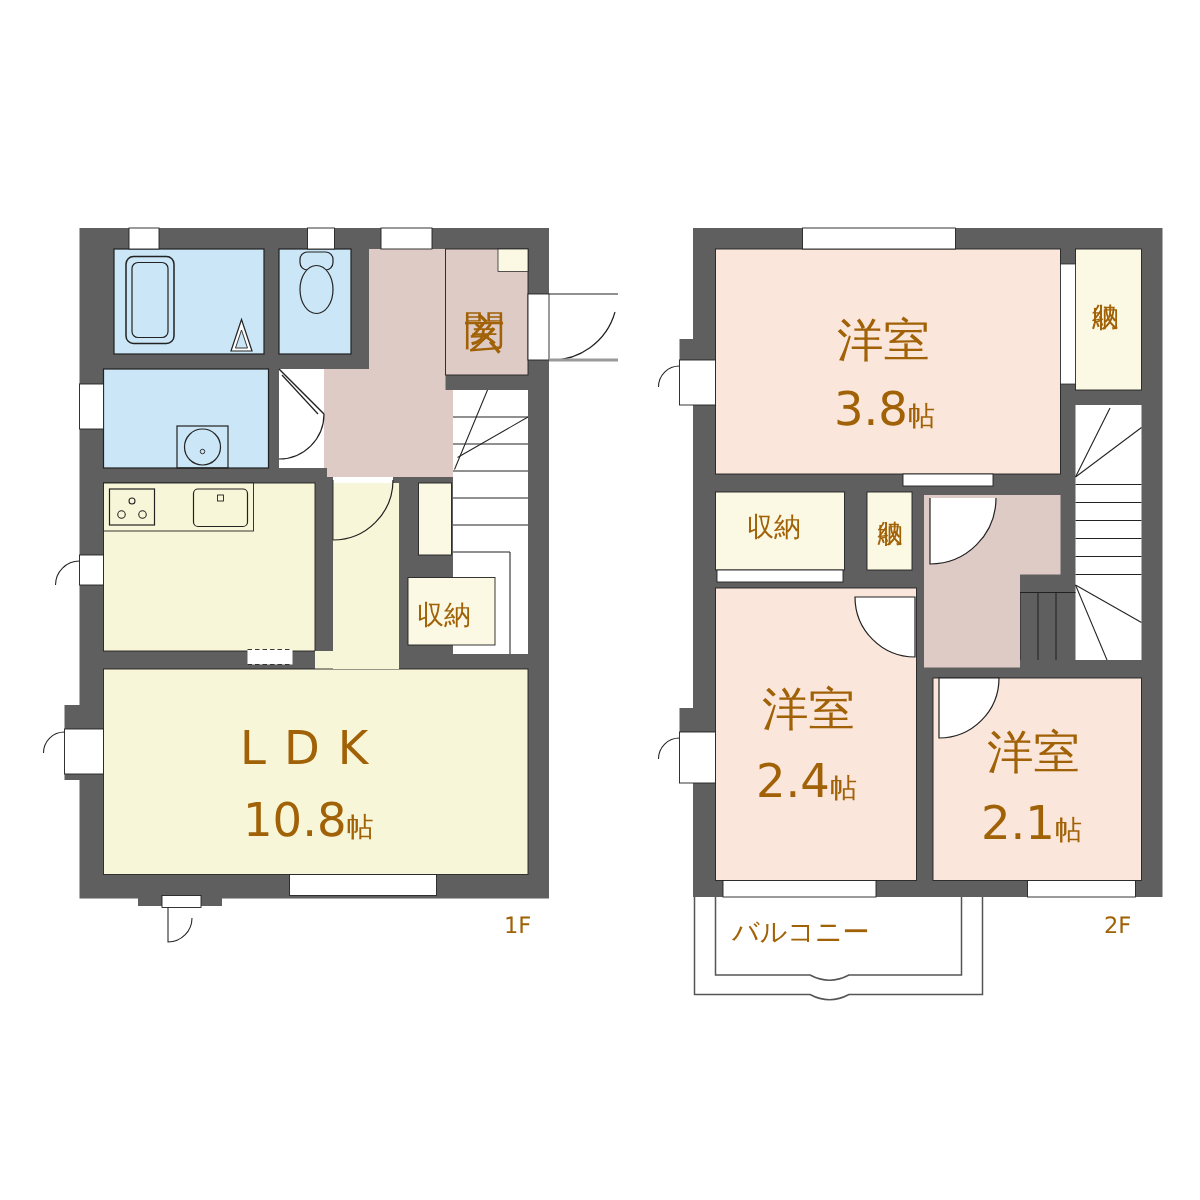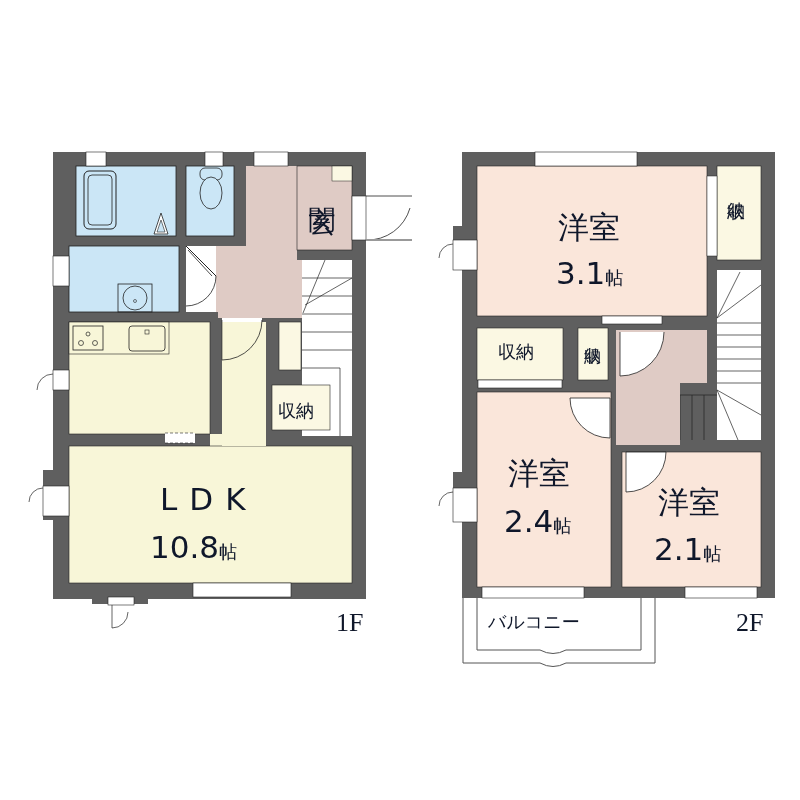--- a/index.html
+++ b/index.html
@@ -1,24 +1,24 @@
 <!DOCTYPE html>
 <html><head>
 <meta charset="utf-8">
 <style>
   html, body { margin:0; padding:0; background:#ffffff; }
   body { width:800px; height:800px; position:relative; overflow:hidden; font-family:"DejaVu Sans","Liberation Sans",sans-serif; }
   svg { position:absolute; left:0; top:0; }
-  .lbl { position:absolute; color:#0f172a; text-align:center; line-height:1; font-family:"DejaVu Sans","Liberation Sans",sans-serif; white-space:nowrap; }
+  .lbl { position:absolute; color:#a16207; text-align:center; line-height:1; font-family:"DejaVu Sans","Liberation Sans",sans-serif; white-space:nowrap; }
   .big { font-size:31px; }
   .mid { font-size:18px; }
   .sm  { font-size:17px; }
   .unit { font-size:18px; }
   .vert { writing-mode:vertical-rl; letter-spacing:0; }
-  .floor { font-size:26px;font-family:Liberation Serif, serif; }
+  .floor { font-size:15px; }
 </style>
 </head>
 <body>
 
 <svg width="800" height="800" viewBox="0 0 800 800">
 
   <g>
 
     <rect x="53" y="152" width="313" height="447" fill="#5f5f5f"></rect>
 
@@ -159,28 +159,28 @@
     <path d="M453,492 A14,14 0 0 0 439,506" stroke="#222" stroke-width="0.7" fill="none"></path>
 
     <path d="M463,598 L463,663 L540,663 Q553,670 566,663 L655,663 L655,598" fill="none" stroke="#555" stroke-width="1"></path>
     <path d="M477,598 L477,650 L540,650 Q553,657 566,650 L641,650 L641,598" fill="none" stroke="#555" stroke-width="1"></path>
   </g>
 </svg>
 
 <div class="lbl big vert" style="left:309px;top:186px;font-size:27px;">玄関</div>
 <div class="lbl mid" style="left:278px;top:402px;">収納</div>
 <div class="lbl big" style="left:160px;top:484px;letter-spacing:12px;">LDK</div>
-<div class="lbl" style="left:150px;top:532px;">
+<div class="lbl" style="left:162px;top:532px;">
   <span class="big">10.8</span><span class="unit">帖</span>
 </div>
 <div class="lbl floor" style="left:336px;top:610px;">1F</div>
 
 <div class="lbl big" style="left:558px;top:212px;">洋室</div>
 <div class="lbl" style="left:556px;top:258px;">
-  <span class="big">3.1</span><span class="unit">帖</span>
+  <span class="big">3.8</span><span class="unit">帖</span>
 </div>
 <div class="lbl mid vert" style="left:727px;top:188px;">収納</div>
 <div class="lbl mid" style="left:498px;top:343px;">収納</div>
 <div class="lbl sm vert" style="left:584px;top:334px;">収納</div>
 
 <div class="lbl big" style="left:508px;top:458px;">洋室</div>
 <div class="lbl" style="left:504px;top:506px;">
   <span class="big">2.4</span><span class="unit">帖</span>
 </div>
 <div class="lbl big" style="left:658px;top:487px;">洋室</div>

